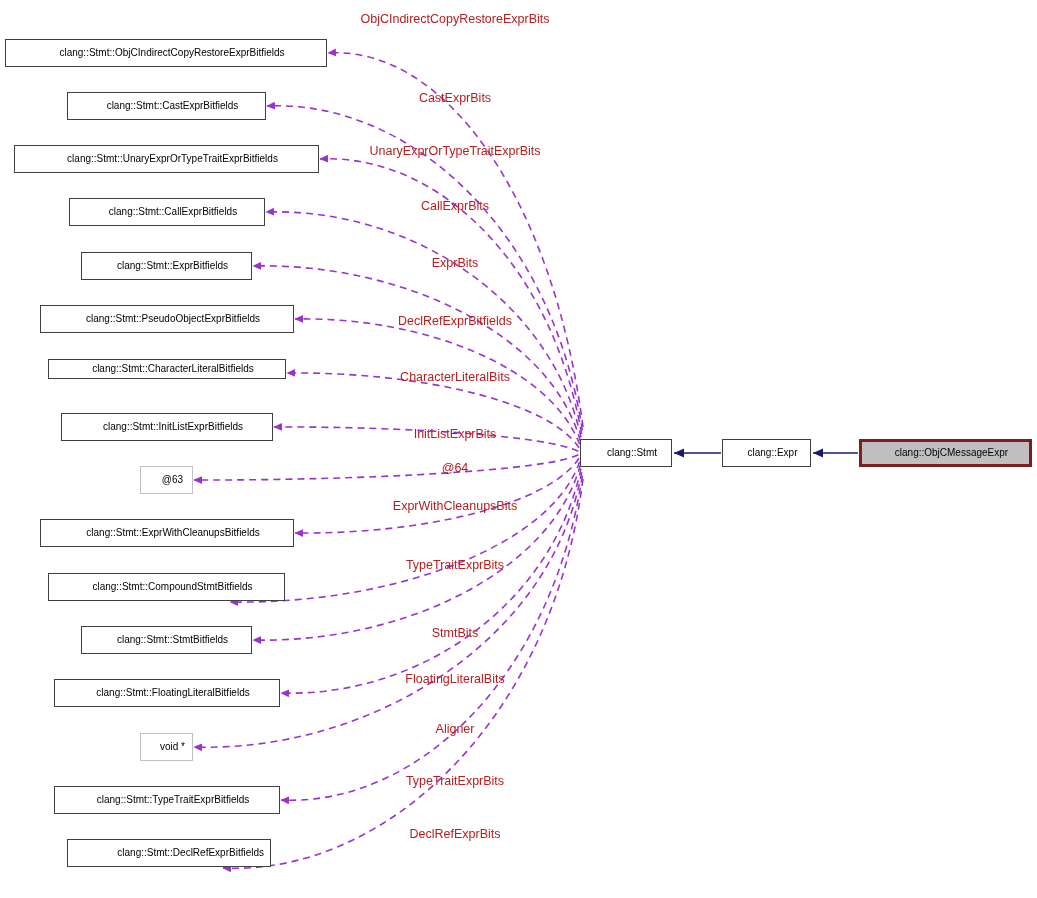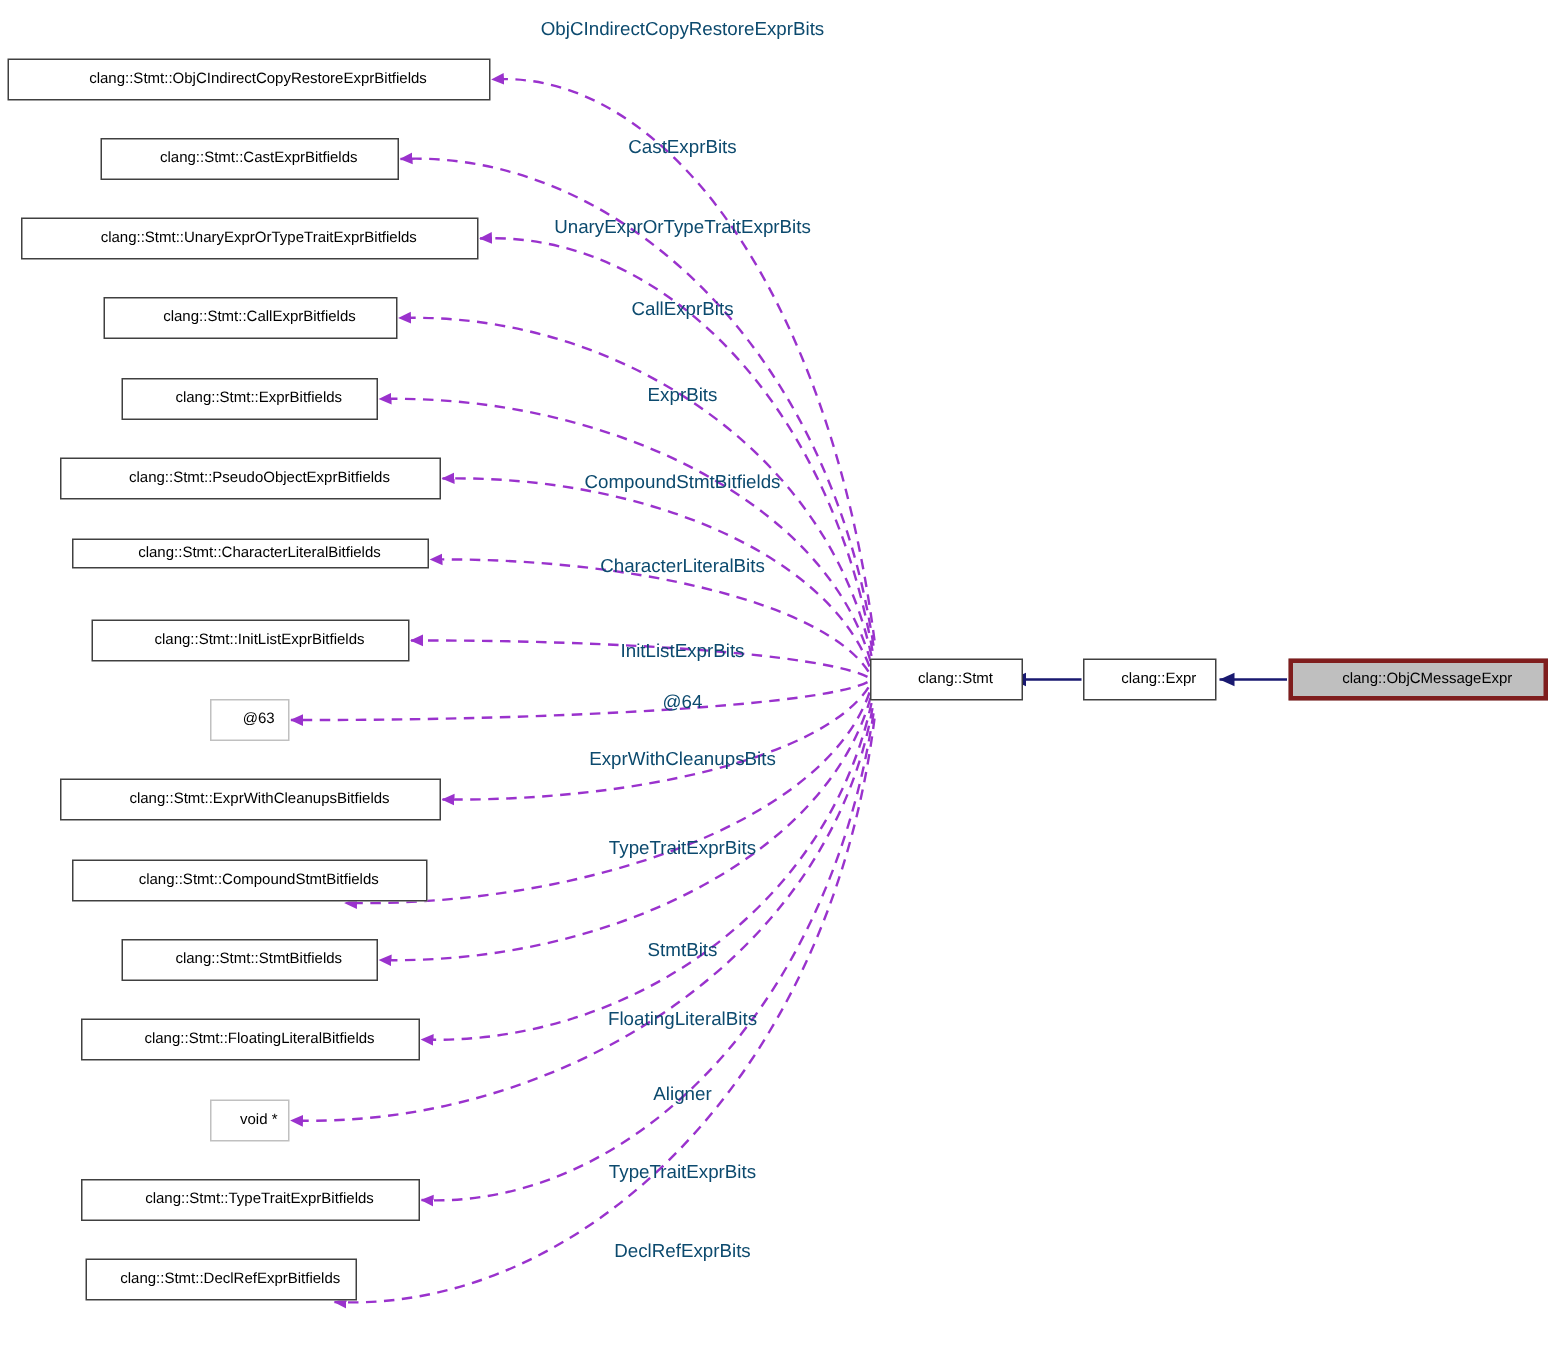--- a/index.html
+++ b/index.html
@@ -45,21 +45,21 @@
   .node.highlight {
     background: #bfbfbf;
     border: 3px solid #7f1d1d;
   }
   .node .node-label {
     padding: 0 6px;
   }
   .edge-label {
     position: absolute;
     font-size: 12.5px;
-    color: #0c4a6e;
+    color: #b91c1c;
     white-space: nowrap;
     transform: translateX(-50%);
     z-index: 2;
     background: transparent;
   }
 </style>
 </head>
 <body>
 
 <div id="diagram">
@@ -89,21 +89,21 @@
         <path d="M581.6666666666666,472.06666666666666 C551.6666666666666,642.5253333333333 368.45,752.4986666666666 194,747" fill="none" stroke="#9a32cd" stroke-width="1.6" stroke-dasharray="7,5" marker-end="url(#arrow-usage)"></path>
         <path d="M582.3333333333334,475.53333333333336 C552.3333333333334,676.7026666666667 416.6,806.4893333333333 281,800" fill="none" stroke="#9a32cd" stroke-width="1.6" stroke-dasharray="7,5" marker-end="url(#arrow-usage)"></path>
         <path d="M583,479 C553,720.1800000000001 385,875.78 223,868" fill="none" stroke="#9a32cd" stroke-width="1.6" stroke-dasharray="7,5" marker-end="url(#arrow-usage)"></path>
       </g>
     <g id="inherit-edges">
         <path d="M721,453 L674,453" fill="none" stroke="#191970" stroke-width="1.6" marker-end="url(#arrow-inherit)"></path>
         <path d="M858,453 L813,453" fill="none" stroke="#191970" stroke-width="1.6" marker-end="url(#arrow-inherit)"></path>
       </g>
   </svg>
   <div id="nodes">
-      <div class="node" style="left: 580px; top: 439px; width: 102px; height: 28px;">
+      <div class="node" style="left: 580px; top: 439px; width: 92px; height: 28px;">
         <span class="node-label">clang::Stmt</span>
       </div>
       <div class="node" style="left: 722px; top: 439px; width: 89px; height: 28px;">
         <span class="node-label">clang::Expr</span>
       </div>
       <div class="node highlight" style="left: 859px; top: 439px; width: 173px; height: 28px;">
         <span class="node-label">clang::ObjCMessageExpr</span>
       </div>
       <div class="node" style="left: 5px; top: 39px; width: 322px; height: 28px;">
         <span class="node-label">clang::Stmt::ObjCIndirectCopyRestoreExprBitfields</span>
@@ -143,31 +143,31 @@
       </div>
       <div class="node" style="left: 54px; top: 679px; width: 226px; height: 28px;">
         <span class="node-label">clang::Stmt::FloatingLiteralBitfields</span>
       </div>
       <div class="node thin" style="left: 140px; top: 733px; width: 53px; height: 28px;">
         <span class="node-label">void *</span>
       </div>
       <div class="node" style="left: 54px; top: 786px; width: 226px; height: 28px;">
         <span class="node-label">clang::Stmt::TypeTraitExprBitfields</span>
       </div>
-      <div class="node" style="left: 57px; top: 839px; width: 181px; height: 28px;">
+      <div class="node" style="left: 67px; top: 839px; width: 204px; height: 28px; justify-content: flex-end;">
         <span class="node-label">clang::Stmt::DeclRefExprBitfields</span>
       </div>
     </div>
   <div id="labels">
       <div class="edge-label" style="left: 455px; top: 12px;">ObjCIndirectCopyRestoreExprBits</div>
       <div class="edge-label" style="left: 455px; top: 91px;">CastExprBits</div>
       <div class="edge-label" style="left: 455px; top: 144px;">UnaryExprOrTypeTraitExprBits</div>
       <div class="edge-label" style="left: 455px; top: 199px;">CallExprBits</div>
       <div class="edge-label" style="left: 455px; top: 256px;">ExprBits</div>
-      <div class="edge-label" style="left: 455px; top: 314px;">CompoundStmtBitfields</div>
+      <div class="edge-label" style="left: 455px; top: 314px;">DeclRefExprBitfields</div>
       <div class="edge-label" style="left: 455px; top: 370px;">CharacterLiteralBits</div>
       <div class="edge-label" style="left: 455px; top: 427px;">InitListExprBits</div>
       <div class="edge-label" style="left: 455px; top: 461px;">@64</div>
       <div class="edge-label" style="left: 455px; top: 499px;">ExprWithCleanupsBits</div>
       <div class="edge-label" style="left: 455px; top: 558px;">TypeTraitExprBits</div>
       <div class="edge-label" style="left: 455px; top: 626px;">StmtBits</div>
       <div class="edge-label" style="left: 455px; top: 672px;">FloatingLiteralBits</div>
       <div class="edge-label" style="left: 455px; top: 722px;">Aligner</div>
       <div class="edge-label" style="left: 455px; top: 774px;">TypeTraitExprBits</div>
       <div class="edge-label" style="left: 455px; top: 827px;">DeclRefExprBits</div>

